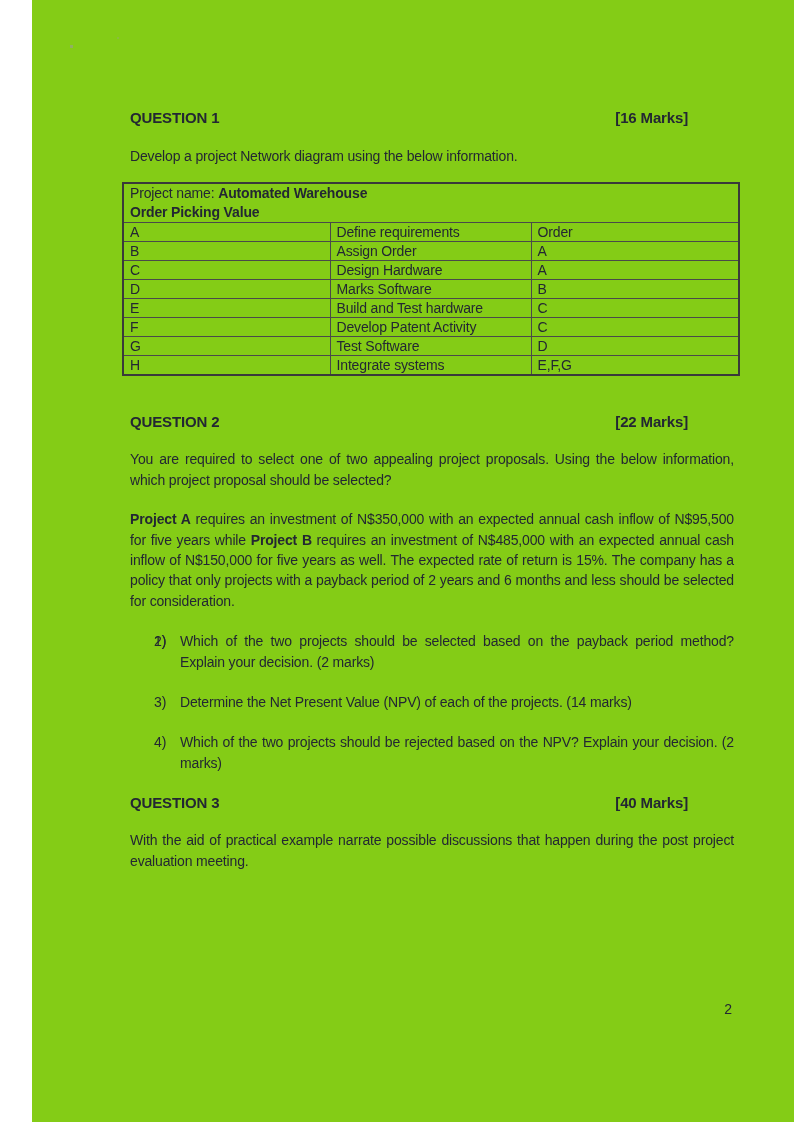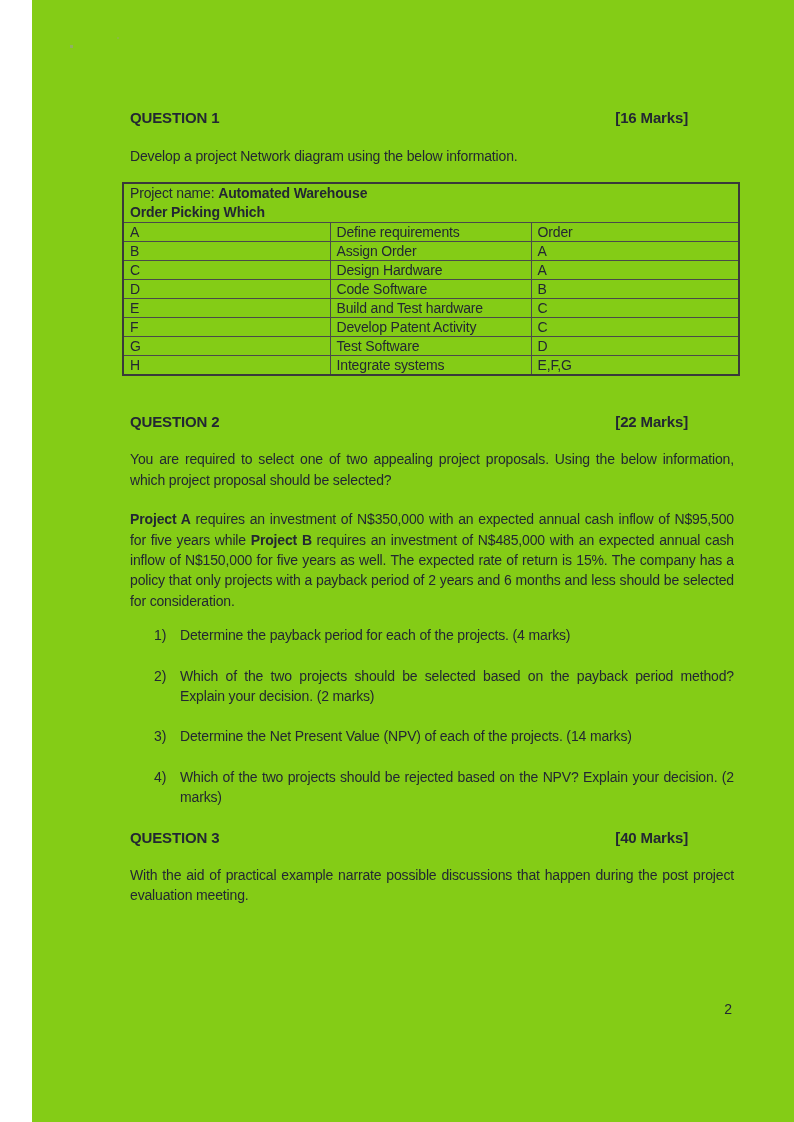--- a/index.html
+++ b/index.html
@@ -117,41 +117,41 @@
         <table class="project-table">
           <colgroup>
               <col class="c1">
               <col class="c2">
               <col class="c3">
             </colgroup>
           <tbody>
             <tr>
               <td class="caption-cell" colspan="3">
                 <div class="cap-line"><span>Project name: </span><span class="b">Automated Warehouse</span></div>
-                <div class="cap-line b">Order Picking Which</div>
+                <div class="cap-line b">Order Picking Value</div>
               </td>
             </tr>
             <tr>
               <td>A</td>
               <td>Define requirements</td>
               <td>Order</td>
             </tr>
             <tr>
               <td>B</td>
               <td>Assign Order</td>
               <td>A</td>
             </tr>
             <tr>
               <td>C</td>
               <td>Design Hardware</td>
               <td>A</td>
             </tr>
             <tr>
               <td>D</td>
-              <td>Code Software</td>
+              <td>Marks Software</td>
               <td>B</td>
             </tr>
             <tr>
               <td>E</td>
               <td>Build and Test hardware</td>
               <td>C</td>
             </tr>
             <tr>
               <td>F</td>
               <td>Develop Patent Activity</td>
@@ -176,21 +176,20 @@
       <div class="q-head">
         <span class="q-title">QUESTION 2</span>
         <span class="q-marks">[22 Marks]</span>
       </div>
       <p class="q2-intro">You are required to select one of two appealing project proposals. Using the below information, which project proposal should be selected?</p>
       <p class="para"><span class="b">Project A</span><span> requires an investment of N$350,000 with an expected annual cash inflow of N$95,500 for five years while </span><span class="b">Project B</span><span> requires an investment of N$485,000 with an expected annual cash inflow of N$150,000 for five years as well. The expected rate of return is 15%. The company has a policy that only projects with a payback period of 2 years and 6 months and less should be selected for consideration.</span></p>
 
       <ol class="subq">
         <li>
           <span class="num">1)</span>
-          <span class="txt">Determine the payback period for each of the projects. (4 marks)</span>
         </li>
         <li>
           <span class="num">2)</span>
           <span class="txt">Which of the two projects should be selected based on the payback period method? Explain your decision. (2 marks)</span>
         </li>
         <li>
           <span class="num">3)</span>
           <span class="txt">Determine the Net Present Value (NPV) of each of the projects. (14 marks)</span>
         </li>
         <li>

